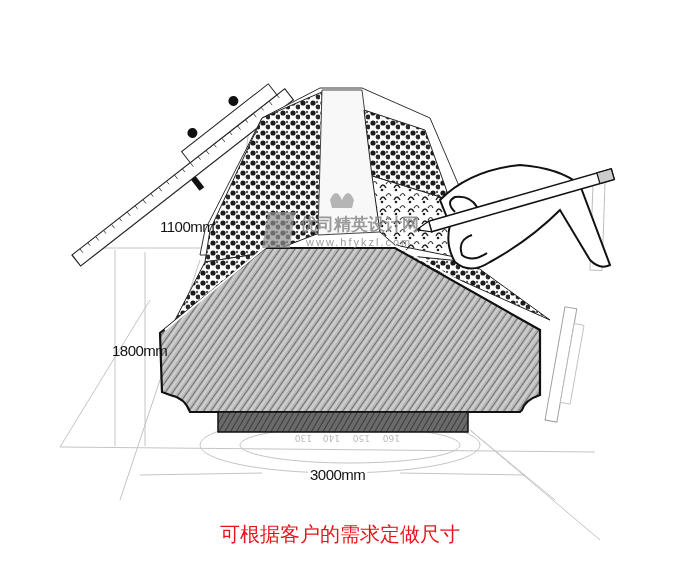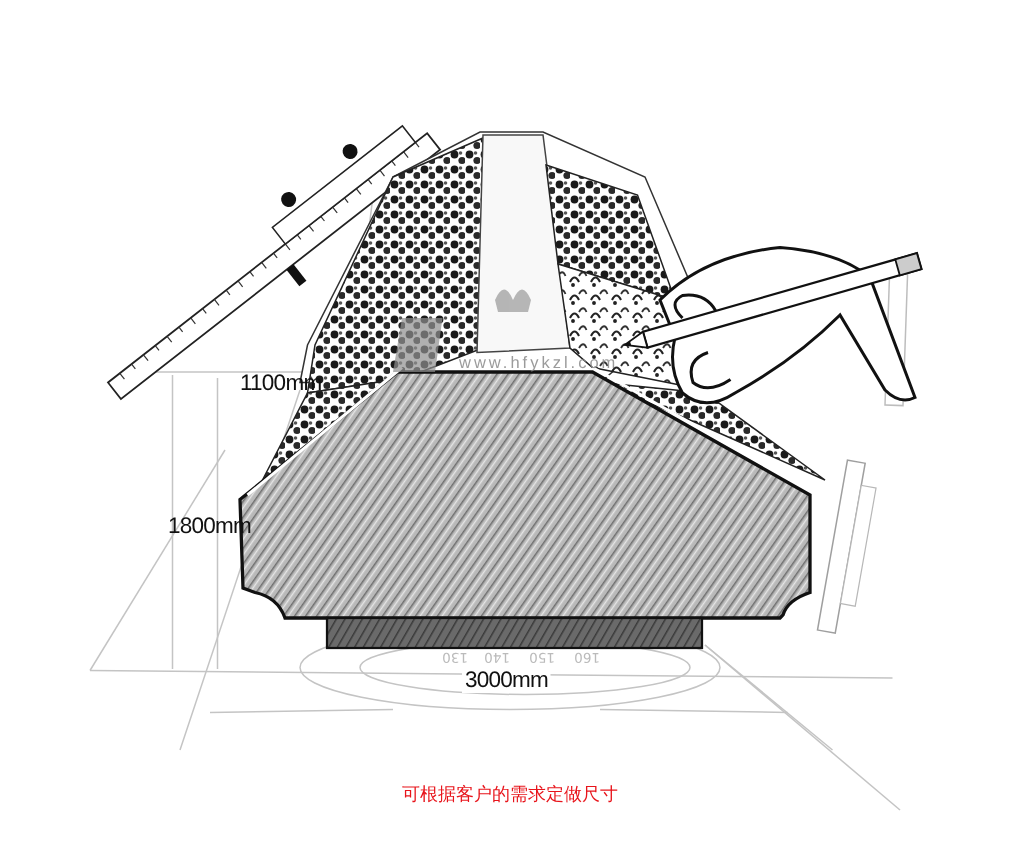--- a/index.html
+++ b/index.html
@@ -1,22 +1,22 @@
 <!DOCTYPE html>
 <html><head>
 <meta charset="utf-8">
 <style>
   html, body { margin:0; padding:0; background:#ffffff; }
   body { width:680px; height:578px; position:relative; overflow:hidden; font-family:"Liberation Sans", sans-serif; }
   .stage { position:absolute; left:0; top:0; width:680px; height:578px; }
   .dim-label { position:absolute; color:#111; font-family:"Liberation Sans", sans-serif; font-size:15px; letter-spacing:-0.5px; background:#fff; padding:0 2px; }
-  .dim-1100 { left:158px; top:218px; background:transparent;margin-top:29px; }
+  .dim-1100 { left:158px; top:218px; background:transparent; }
   .dim-1800 { left:86px; top:342px; background:transparent;margin-left:24px; }
-  .dim-3000 { left:308px; top:445px; }
-  .caption { position:absolute; left:0; width:680px; top:521px; text-align:center; color:#e8141b; font-size:12px; font-family:"DejaVu Sans", sans-serif; }
+  .dim-3000 { left:308px; top:466px; }
+  .caption { position:absolute; left:0; width:680px; top:521px; text-align:center; color:#e8141b; font-size:20px; font-family:"DejaVu Sans", sans-serif; }
   .watermark-text { position:absolute; left:300px; top:213px; color:#8a8a8a; font-size:17px; font-weight:bold; font-family:"DejaVu Sans", sans-serif; opacity:0.85; }
   .watermark-url { position:absolute; left:306px; top:236px; color:#8a8a8a; font-size:11px; letter-spacing:2px; font-family:Liberation Sans, sans-serif; opacity:0.85; }
 </style>
 </head>
 <body>
 
 <div class="stage">
   <svg width="680" height="578" viewBox="0 0 680 578" xmlns="http://www.w3.org/2000/svg">
     <defs>
       <pattern id="hatch" width="6" height="6" patternUnits="userSpaceOnUse" patternTransform="rotate(35)">
@@ -143,20 +143,21 @@
       <polygon points="0,-5 -14,0 0,6" fill="#fff" stroke="#111" stroke-width="1.2"></polygon>
       <polygon points="-10,-1.5 -14,0 -10,2" fill="#111"></polygon>
     </g>
 
     <g opacity="0.7">
       <path d="M268,212 L295,212 L290,248 L262,248 Z" fill="#8f8f8f"></path>
       <path d="M330,200 q6,-14 12,0 q6,-14 12,0 l-2,8 h-20 z" fill="#9a9a9a"></path>
     </g>
   </svg>
 
+  <div class="watermark-text">优司精英设计网</div>
   <div class="watermark-url">www.hfykzl.com</div>
 
   <div class="dim-label dim-1100">1100mm</div>
   <div class="dim-label dim-1800">1800mm</div>
   <div class="dim-label dim-3000">3000mm</div>
 
   <div class="caption">可根据客户的需求定做尺寸</div>
 </div>
 
 </body></html>

